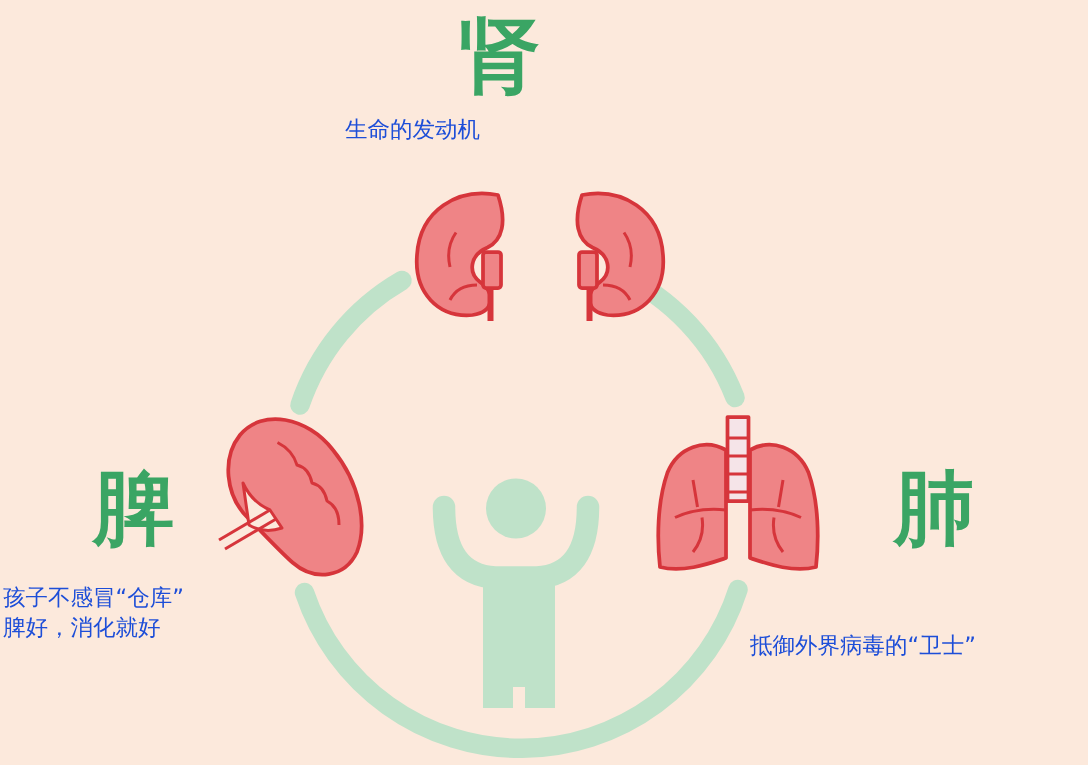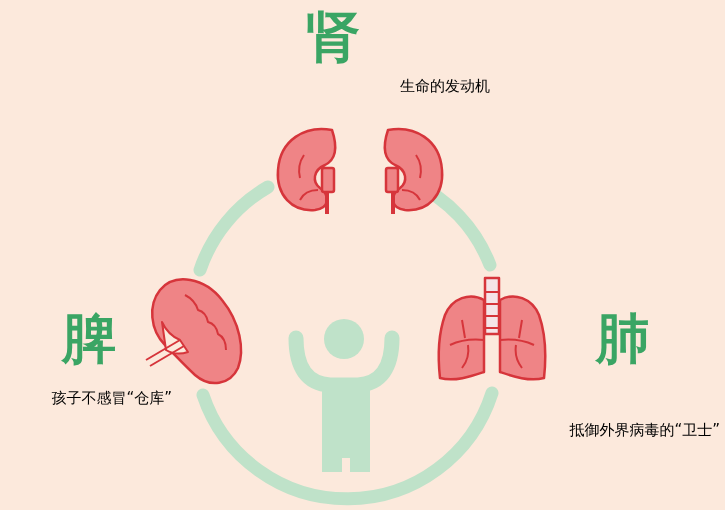--- a/index.html
+++ b/index.html
@@ -8,22 +8,22 @@
       background: #fce9dc;
       font-family: "DejaVu Sans", sans-serif;
       position: relative;
     }
     .stage { position: absolute; left: 0; top: 0; width: 725px; height: 510px; }
     .big {
       position: absolute; color: #3aa564; font-size: 54px; font-weight: bold;
       line-height: 1; letter-spacing: 0;
     }
     .desc {
-      position: absolute; color: #000000; font-size: 15px; line-height: 20px;
-      text-align: right; white-space: nowrap;
+      position: absolute; color: #1d4ed8; font-size: 15px; line-height: 20px;
+      text-align: left; white-space: nowrap;
     }
     svg { position: absolute; left: 0; top: 0; }
   </style>
 </head>
 <body>
 
 <div class="stage">
 
   <svg width="725" height="510" viewBox="0 0 725 510">
 
@@ -73,16 +73,17 @@
       <path d="M 484 340 Q 465 338 450 345 M 465 338 L 462 320 M 468 345 Q 470 358 462 368" fill="none" stroke-width="2"></path>
       <path d="M 500 340 Q 519 338 534 345 M 519 338 L 522 320 M 516 345 Q 514 358 522 368" fill="none" stroke-width="2"></path>
     </g>
   </svg>
 
   <div class="big" style="left:306px; top:10px;">肾</div>
   <div class="desc" style="left:230px; top:76px; width:260px;">生命的发动机</div>
 
   <div class="big" style="left:62px; top:312px;">脾</div>
   <div class="desc" style="left:2px; top:388px; width:170px;">孩子不感冒“仓库”</div>
+  <div class="desc" style="left:2px; top:408px; width:170px;">脾好，消化就好</div>
 
   <div class="big" style="left:596px; top:312px;">肺</div>
   <div class="desc" style="left:500px; top:400px; width:220px;margin-top:20px;">抵御外界病毒的“卫士”</div>
 </div>
 
 </body></html>

